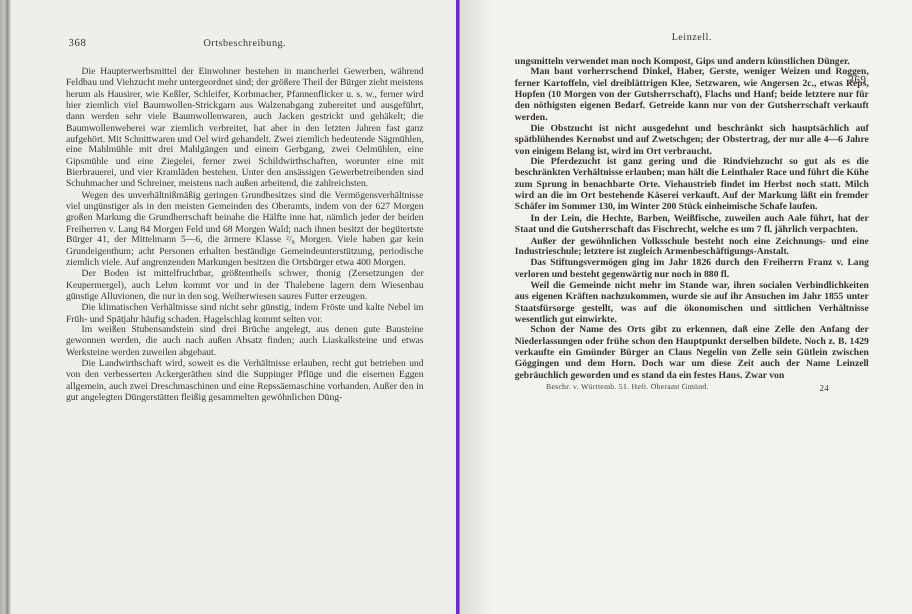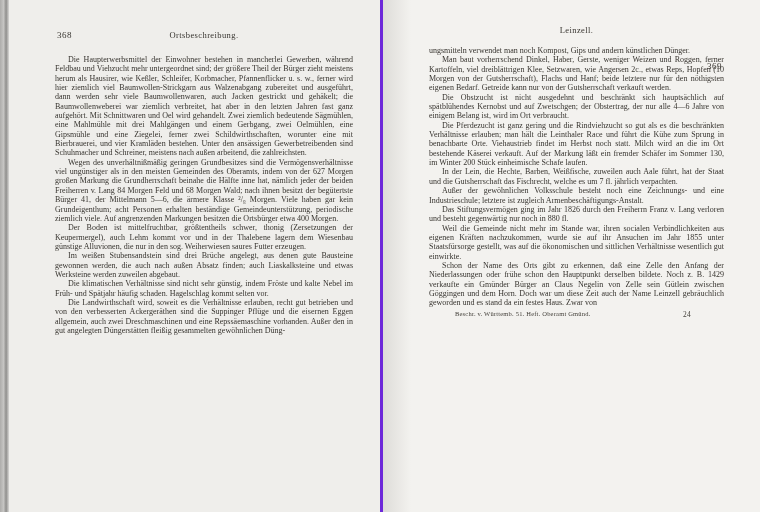--- a/index.html
+++ b/index.html
@@ -23,21 +23,21 @@
   .text-block { position:absolute; color:#37342f; }
   .tb-left  { left:46px; top:30px; width:298px; }
   .tb-right { left:46px; top:25px; width:295px; }
   .header-row { position:relative; height:12px; font-size:8.5px; letter-spacing:0.4px; }
   .header-title { display:block; text-align:center; }
   .pagenum { position:absolute; top:0; font-size:9px; letter-spacing:0.5px; }
   .pagenum-left  { left:2px; }
   .pagenum-right { right:2px;margin-top:36px; }
   .body-text { text-align:justify; font-size:8px; line-height:9.35px; }
   .tb-left  .body-text { margin-top:13px; }
-  .tb-right .body-text { margin-top:9px; }
+  .tb-right .body-text { margin-top:9px;font-weight:bold; }
   .body-text p { margin:0; text-indent:13px; }
   .body-text p.noindent { text-indent:0; }
   .footer-row {
     position:relative; margin-top:2px; height:10px;
     font-size:6.5px; color:#45423c; letter-spacing:0.2px;
   }
   .footer-sig { position:absolute; left:26px; top:0; }
   .footer-sheet { position:absolute; left:224px; top:0; font-size:7.5px;margin-left:30px; }
 </style>
 </head>
@@ -48,22 +48,22 @@
 <div class="page page-left">
   <div class="text-block tb-left">
     <div class="header-row">
       <span class="pagenum pagenum-left">368</span>
       <span class="header-title">Ortsbeschreibung.</span>
     </div>
     <div class="body-text">
         <p>Die Haupterwerbsmittel der Einwohner bestehen in mancherlei Gewerben, während Feldbau und Viehzucht mehr untergeordnet sind; der größere Theil der Bürger zieht meistens herum als Hausirer, wie Keßler, Schleifer, Korbmacher, Pfannenflicker u. s. w., ferner wird hier ziemlich viel Baumwollen-Strickgarn aus Walzenabgang zubereitet und ausgeführt, dann werden sehr viele Baumwollenwaren, auch Jacken gestrickt und gehäkelt; die Baumwollenweberei war ziemlich verbreitet, hat aber in den letzten Jahren fast ganz aufgehört. Mit Schnittwaren und Oel wird gehandelt. Zwei ziemlich bedeutende Sägmühlen, eine Mahlmühle mit drei Mahlgängen und einem Gerbgang, zwei Oelmühlen, eine Gipsmühle und eine Ziegelei, ferner zwei Schildwirthschaften, worunter eine mit Bierbrauerei, und vier Kramläden bestehen. Unter den ansässigen Gewerbetreibenden sind Schuhmacher und Schreiner, meistens nach außen arbeitend, die zahlreichsten.</p>
         <p>Wegen des unverhältnißmäßig geringen Grundbesitzes sind die Vermögensverhältnisse viel ungünstiger als in den meisten Gemeinden des Oberamts, indem von der 627 Morgen großen Markung die Grundherrschaft beinahe die Hälfte inne hat, nämlich jeder der beiden Freiherren v. Lang 84 Morgen Feld und 68 Morgen Wald; nach ihnen besitzt der begütertste Bürger 41, der Mittelmann 5—6, die ärmere Klasse ²/₈ Morgen. Viele haben gar kein Grundeigenthum; acht Personen erhalten beständige Gemeindeunterstützung, periodische ziemlich viele. Auf angrenzenden Markungen besitzen die Ortsbürger etwa 400 Morgen.</p>
         <p>Der Boden ist mittelfruchtbar, größtentheils schwer, thonig (Zersetzungen der Keupermergel), auch Lehm kommt vor und in der Thalebene lagern dem Wiesenbau günstige Alluvionen, die nur in den sog. Weiherwiesen saures Futter erzeugen.</p>
+        <p>Die klimatischen Verhältnisse sind nicht sehr günstig, indem Fröste und kalte Nebel im Früh- und Spätjahr häufig schaden. Hagelschlag kommt selten vor.</p>
         <p>Im weißen Stubensandstein sind drei Brüche angelegt, aus denen gute Bausteine gewonnen werden, die auch nach außen Absatz finden; auch Liaskalksteine und etwas Werksteine werden zuweilen abgebaut.</p>
-        <p>Die klimatischen Verhältnisse sind nicht sehr günstig, indem Fröste und kalte Nebel im Früh- und Spätjahr häufig schaden. Hagelschlag kommt selten vor.</p>
         <p>Die Landwirthschaft wird, soweit es die Verhältnisse erlauben, recht gut betrieben und von den verbesserten Ackergeräthen sind die Suppinger Pflüge und die eisernen Eggen allgemein, auch zwei Dreschmaschinen und eine Repssäemaschine vorhanden. Außer den in gut angelegten Düngerstätten fleißig gesammelten gewöhnlichen Düng-</p>
       </div>
   </div>
 </div>
 
 <div class="page page-right">
   <div class="text-block tb-right">
     <div class="header-row">
       <span class="header-title">Leinzell.</span>
       <span class="pagenum pagenum-right">369</span>

